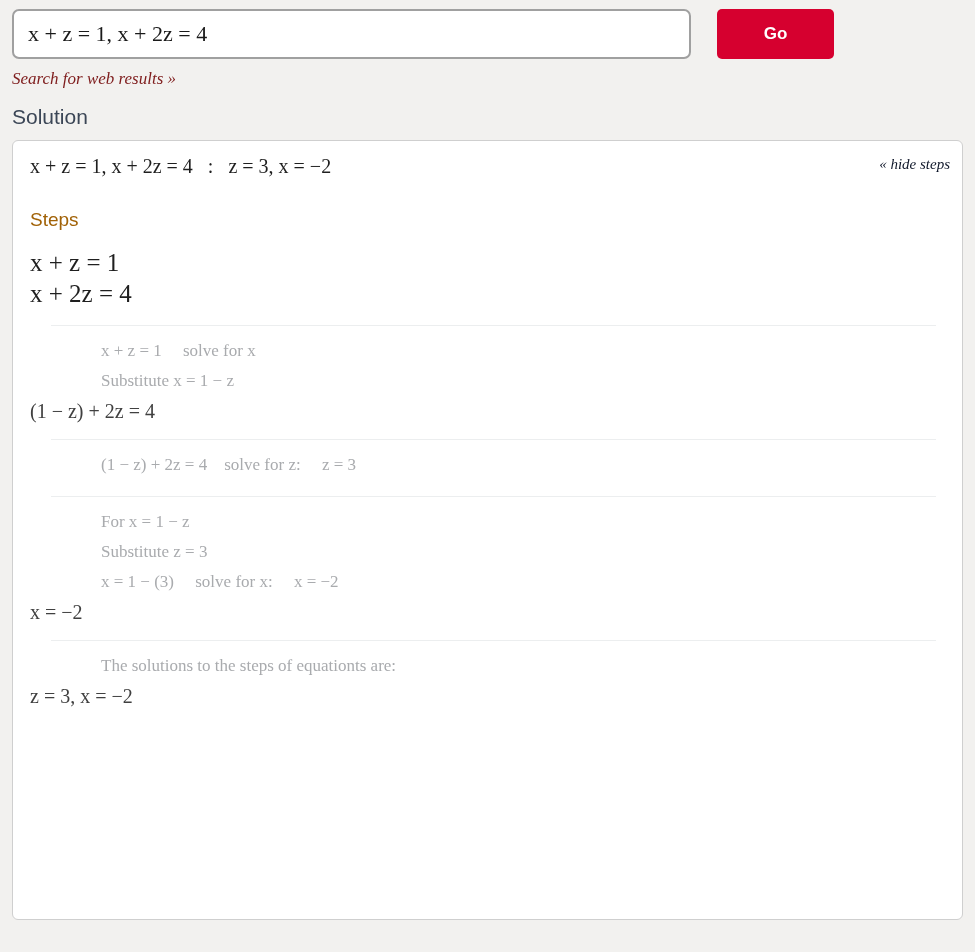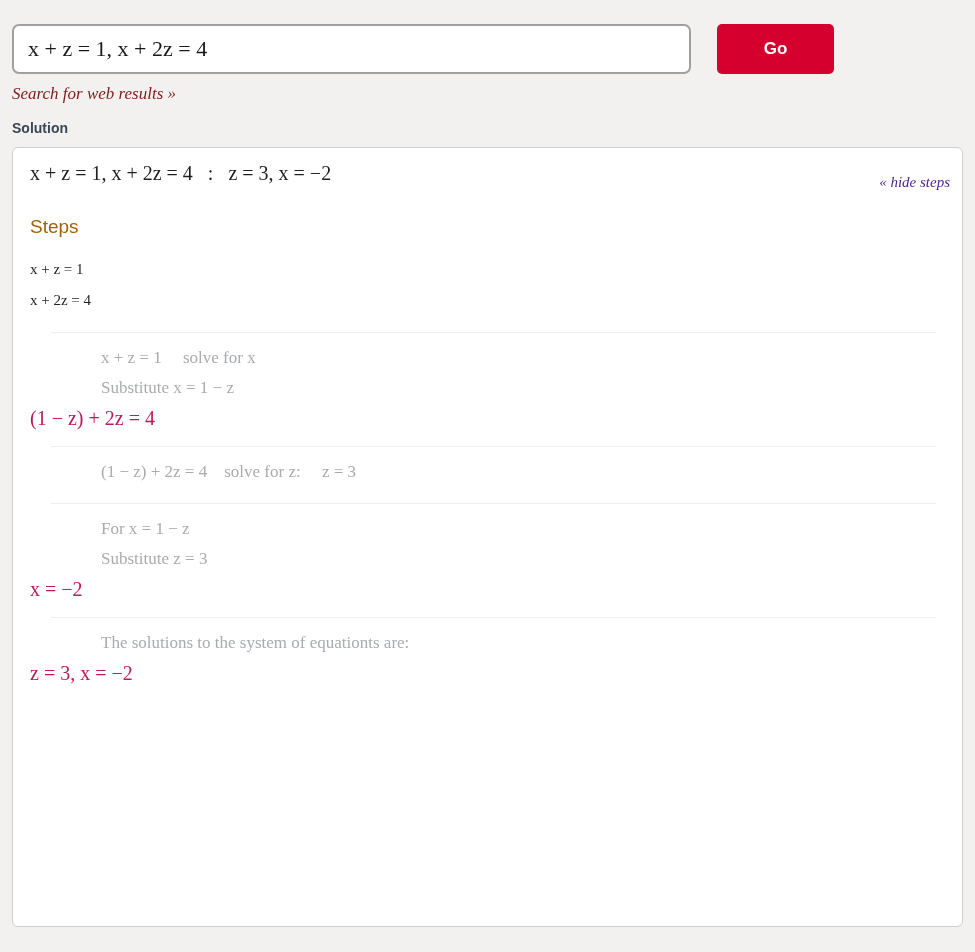--- a/index.html
+++ b/index.html
@@ -14,21 +14,21 @@
     font-family: "Liberation Sans", sans-serif;
     color: #333333;
     overflow: hidden;
   }
 
   .page {
     position: relative;
     width: 846px;
     height: 952px;
     box-sizing: border-box;
-    padding: 15px 12px;
+    padding: 0 12px;
   }
 
   
   .search-row {
     display: flex;
     align-items: flex-start;
     padding-top: 9px;
   }
   .search-input {
     flex: 1 1 auto;
@@ -69,23 +69,23 @@
     font-size: 17px;
     color: #7f1d1d;
     text-decoration: none;
     cursor: pointer;
   }
 
   
   .solution-heading {
     margin-top: 16px;
     font-family: "Liberation Sans", sans-serif;
-    font-size: 14px;
+    font-size: 21px;
     color: #3b4656;
-    font-weight: bold;
+    font-weight: normal;
   }
 
   
   .solution-box {
     position: relative;
     margin-top: 11px;
     background: #ffffff;
     border: 1px solid #cfcfcf;
     border-radius: 6px;
     box-sizing: border-box;
@@ -99,46 +99,46 @@
     min-height: 30px;
   }
   .box-header .expr {
     font-family: "Liberation Serif", serif;
     font-size: 20px;
     color: #1f1f1f;
     white-space: pre;
   }
   .hide-steps {
     position: absolute;
-    top: 12px;
+    top: 1px;
     right: 12px;
     font-family: "Liberation Serif", serif;
     font-style: italic;
     font-size: 15px;
-    color: #4c1d95;
+    color: #0f172a;
     text-decoration: none;
     cursor: pointer;
     white-space: nowrap;
     margin-left: 42px;
   }
 
   .steps-title {
     margin: 24px 0 0 17px;
     font-family: "Liberation Sans", sans-serif;
     font-size: 19px;
     color: #a16207;
     font-weight: normal;
   }
 
   .top-equations {
     margin: 16px 0 0 17px;
   }
   .eq-main {
     font-family: "Liberation Serif", serif;
-    font-size: 15px;
+    font-size: 25px;
     color: #1f1f1f;
     line-height: 31px;
     white-space: pre;
   }
 
   .step-block {
     margin-top: 16px;
   }
   .step-divider {
     height: 1px;
@@ -152,21 +152,21 @@
     font-family: "Liberation Serif", serif;
     font-size: 17px;
     color: #a9abae;
     line-height: 30px;
     white-space: pre;
   }
   .result-line {
     margin: 4px 0 10px 17px;
     font-family: "Liberation Serif", serif;
     font-size: 20px;
-    color: #be185d;
+    color: #404040;
     white-space: pre;
   }
 </style>
 </head>
 <body>
 
 <div class="page">
 
   <div class="search-row">
     <input class="search-input" type="text" value="x + z = 1, x + 2z = 4" style="">
@@ -205,26 +205,27 @@
       <div class="sub-lines">
         <div class="sub-line">(1 − z) + 2z = 4    solve for z:     z = 3</div>
       </div>
     </div>
 
     <div class="step-block">
       <div class="step-divider"></div>
       <div class="sub-lines">
         <div class="sub-line">For x = 1 − z</div>
         <div class="sub-line">Substitute z = 3</div>
+        <div class="sub-line">x = 1 − (3)     solve for x:     x = −2</div>
       </div>
       <div class="result-line">x = −2</div>
     </div>
 
     <div class="step-block">
       <div class="step-divider"></div>
       <div class="sub-lines">
-        <div class="sub-line">The solutions to the system of equationts are:</div>
+        <div class="sub-line">The solutions to the steps of equationts are:</div>
       </div>
       <div class="result-line">z = 3, x = −2</div>
     </div>
 
   </div>
 </div>
 
 </body></html>

